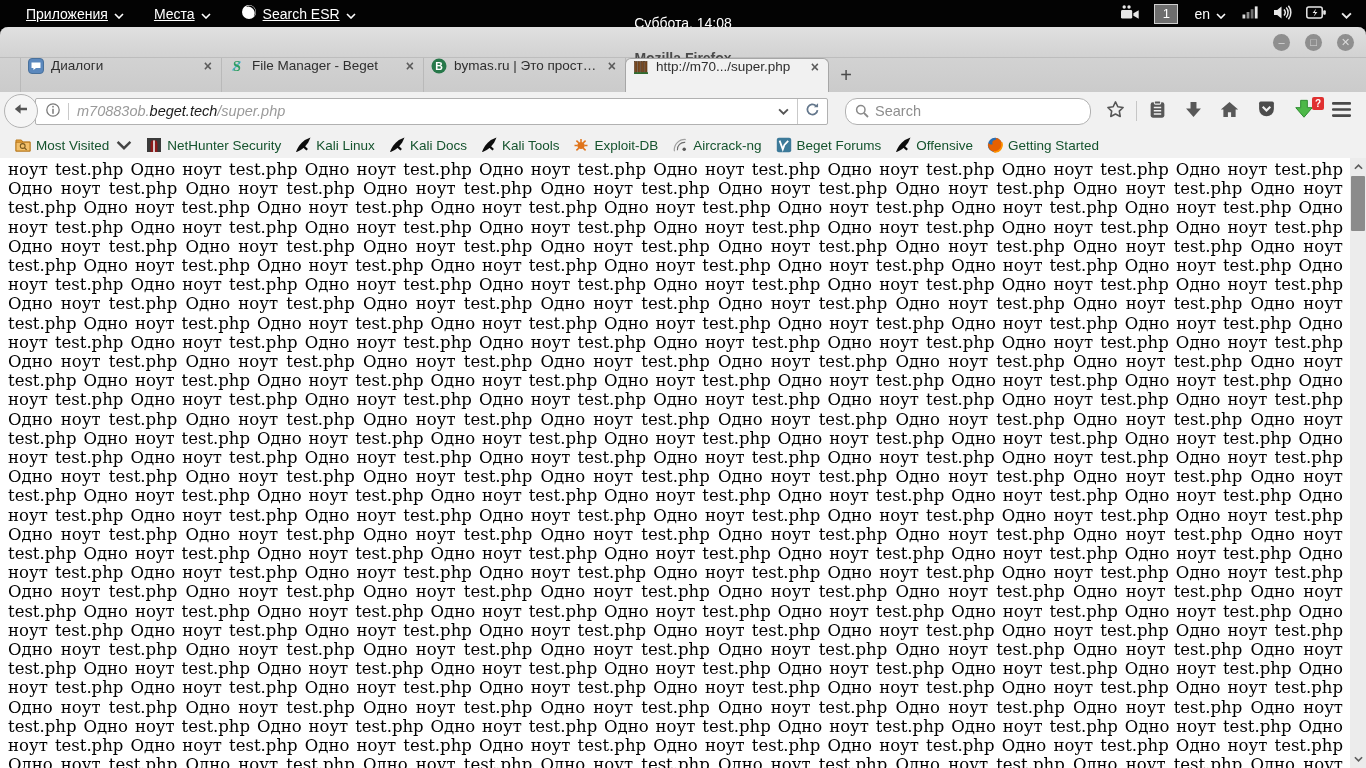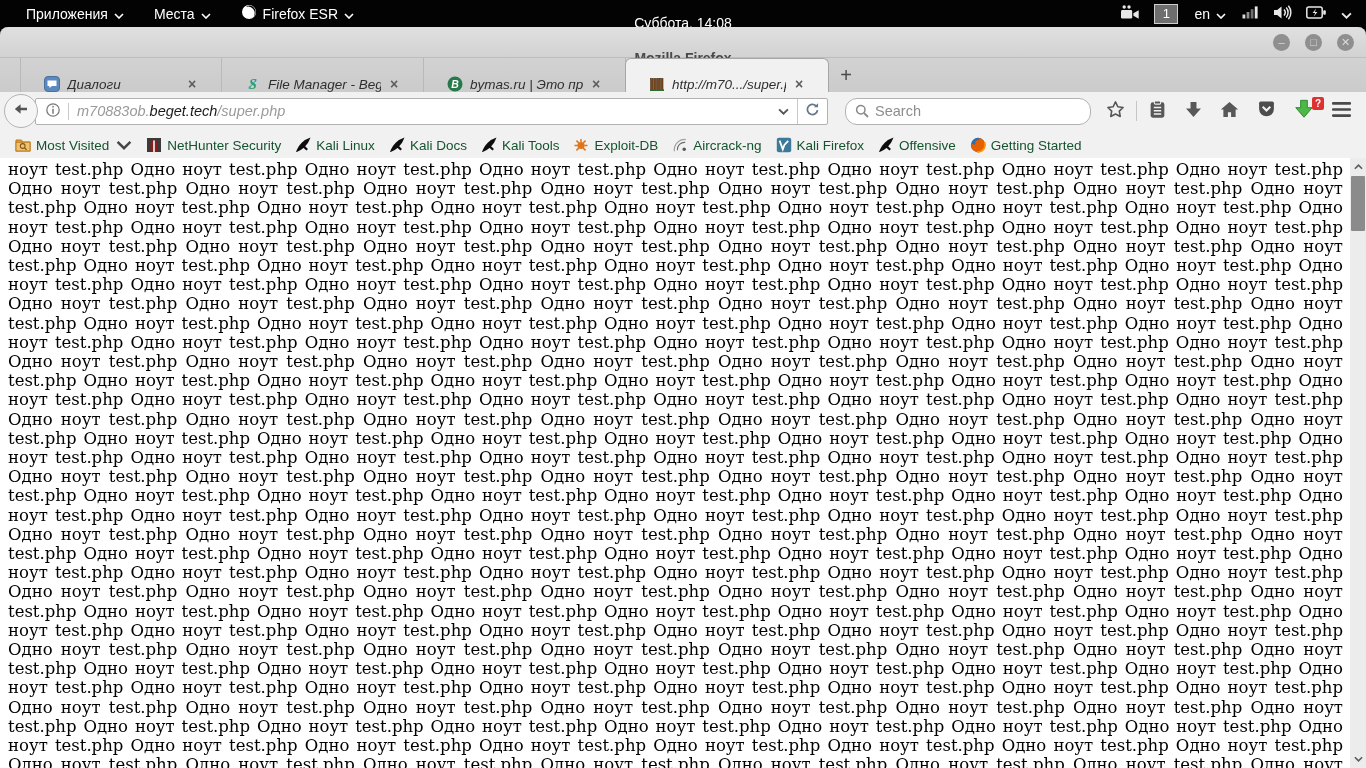--- a/index.html
+++ b/index.html
@@ -2,21 +2,21 @@
 <html><head>
 <meta charset="utf-8">
 <style>
   * { margin:0; padding:0; box-sizing:border-box; }
   html,body { width:1366px; height:768px; background:#000; overflow:hidden; }
   body { font-family:"Liberation Sans", sans-serif; }
   .screen { position:relative; width:1366px; height:768px; }
 
   
   .top-panel { position:absolute; top:0; left:0; width:1366px; height:27px; background:#030303;
-    color:#fff; display:flex; align-items:flex-start; font-size:14px; }
+    color:#fff; display:flex; align-items:flex-start; font-size:14px;text-decoration:underline; }
   .panel-left { display:flex; align-items:center; gap:6px; padding-left:14px; }
   .panel-item { display:flex; align-items:center; gap:6px; padding:0 12px; height:27px; cursor:default; }
   .panel-clock { position:absolute; left:50%; transform:translateX(-50%); top:0; height:45px;
     display:flex; align-items:center; }
   .panel-right { position:absolute; right:0; top:0; height:27px; display:flex; align-items:center; gap:14px; padding-right:14px; }
   .ws-box { width:24px; height:20px; border:1px solid #cfcfcf; background:#6e6e6e; color:#fff;
     font-size:13px; display:flex; align-items:center; justify-content:center; }
   .chev { display:inline-block; }
 
   
@@ -26,22 +26,22 @@
 
   .titlebar { height:31px; background:linear-gradient(#e0e0e0,#d2d2d2); border-bottom:1px solid #bdbdbd;
     position:relative; display:flex; align-items:center; justify-content:center; }
   .title-text { font-size:14px; font-weight:bold; color:#4a4a4a;margin-top:32px; }
   .win-controls { position:absolute; right:12px; top:0; height:31px; display:flex; align-items:center; gap:15px; }
   .win-btn { width:17px; height:17px; border-radius:50%; background:#8f8f8f; color:#dcdcdc;
     display:flex; align-items:center; justify-content:center; font-size:11px; line-height:1; cursor:default; }
 
   
   .tabstrip { height:34px; background:linear-gradient(#d2d2d2,#cbcbcb); display:flex; align-items:stretch; padding-left:20px; }
-  .tab { width:202px; display:flex; align-items:flex-end; gap:7px; padding:0 23px; font-size:13.5px; color:#2f2f2f;
-    border-right:1px solid #b9b9b9; position:relative; cursor:default;font-style:italic; }
+  .tab { width:202px; display:flex; align-items:flex-start; gap:7px; padding:0 7px; font-size:13.5px; color:#2f2f2f;
+    border-right:1px solid #b9b9b9; position:relative; cursor:default; }
   .tab:first-child { border-left:1px solid #b9b9b9; }
   .tab .favicon { width:16px; height:16px; flex:none; }
   .tab .favicon svg { width:16px; height:16px; display:block; }
   .tab-label { flex:1; white-space:nowrap; overflow:hidden; text-overflow:clip; }
   .tab-close { flex:none; color:#5c5c5c; font-size:14px; font-weight:bold; padding:0 2px; cursor:default; }
   .tab.active { background:#f1f1f1; border:1px solid #a6a6a6; border-bottom:none;
     border-radius:6px 6px 0 0; margin-left:-1px; width:204px; }
   .newtab-btn { width:34px; display:flex; align-items:center; justify-content:center;
     font-size:20px; color:#4a4a4a; cursor:default; }
 
@@ -105,21 +105,21 @@
         <span>Места</span>
         <span class="chev"><svg width="10" height="6" viewBox="0 0 10 6">
               <path d="M1 1l4 4 4-4" stroke="#fff" stroke-width="1.6" fill="none"></path>
             </svg></span>
       </div>
       <div class="panel-item">
         <span><svg width="16" height="16" viewBox="0 0 16 16">
               <circle cx="8" cy="8" r="7" fill="#fff"></circle>
               <path d="M8 1.5a6.5 6.5 0 0 1 4.6 11.1A6.5 6.5 0 0 0 5 3a6.4 6.4 0 0 1 3-1.5z" fill="#030303"></path>
             </svg></span>
-        <span>Firefox ESR</span>
+        <span>Search ESR</span>
         <span class="chev"><svg width="10" height="6" viewBox="0 0 10 6">
               <path d="M1 1l4 4 4-4" stroke="#fff" stroke-width="1.6" fill="none"></path>
             </svg></span>
       </div>
     </div>
     <div class="panel-clock">
         <span>Суббота, 14:08</span>
       </div>
     <div class="panel-right">
       <span><svg width="20" height="15" viewBox="0 0 20 15">
@@ -376,21 +376,21 @@
           </span>
           <span>Aircrack-ng</span>
         </div>
         <div class="bm-item">
           <span>
             <svg viewBox="0 0 16 16">
               <rect x="0.8" y="0.8" width="14.4" height="14.4" rx="2" fill="#3d7a99"></rect>
               <path d="M3.6 3.6l3.2 8.8 1.6-4.4 3.8-4.2" stroke="#fff" stroke-width="1.8" fill="none"></path>
             </svg>
           </span>
-          <span>Kali Firefox</span>
+          <span>Beget Forums</span>
         </div>
         <div class="bm-item">
           <span>
             <svg viewBox="0 0 16 16">
               <path d="M1 15c3.2-.8 8.2-3.6 12.2-9.6L15.5.5 9.9 3C5.2 6.2 2.2 11.4 1 15z" fill="#0d0d0d"></path>
               <path d="M8.6 9.4l3.6 3.4" stroke="#0d0d0d" stroke-width="2.2"></path>
             </svg>
           </span>
           <span>Offensive</span>
         </div>

